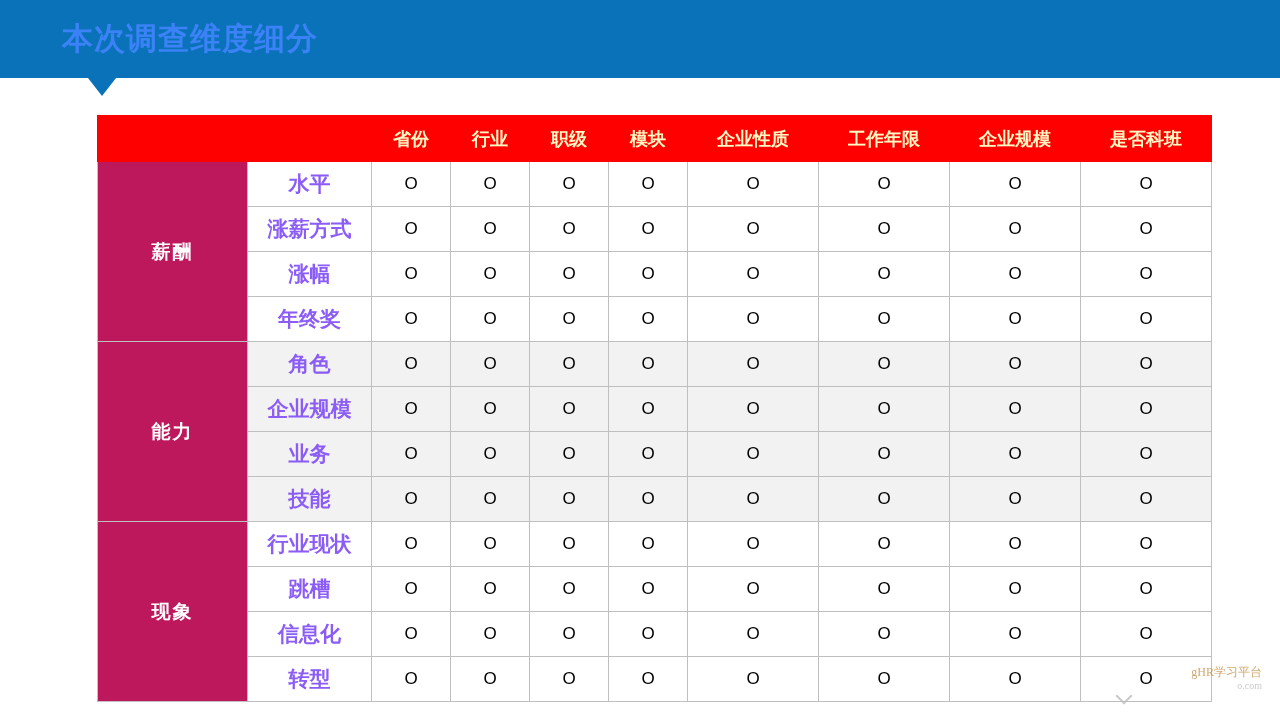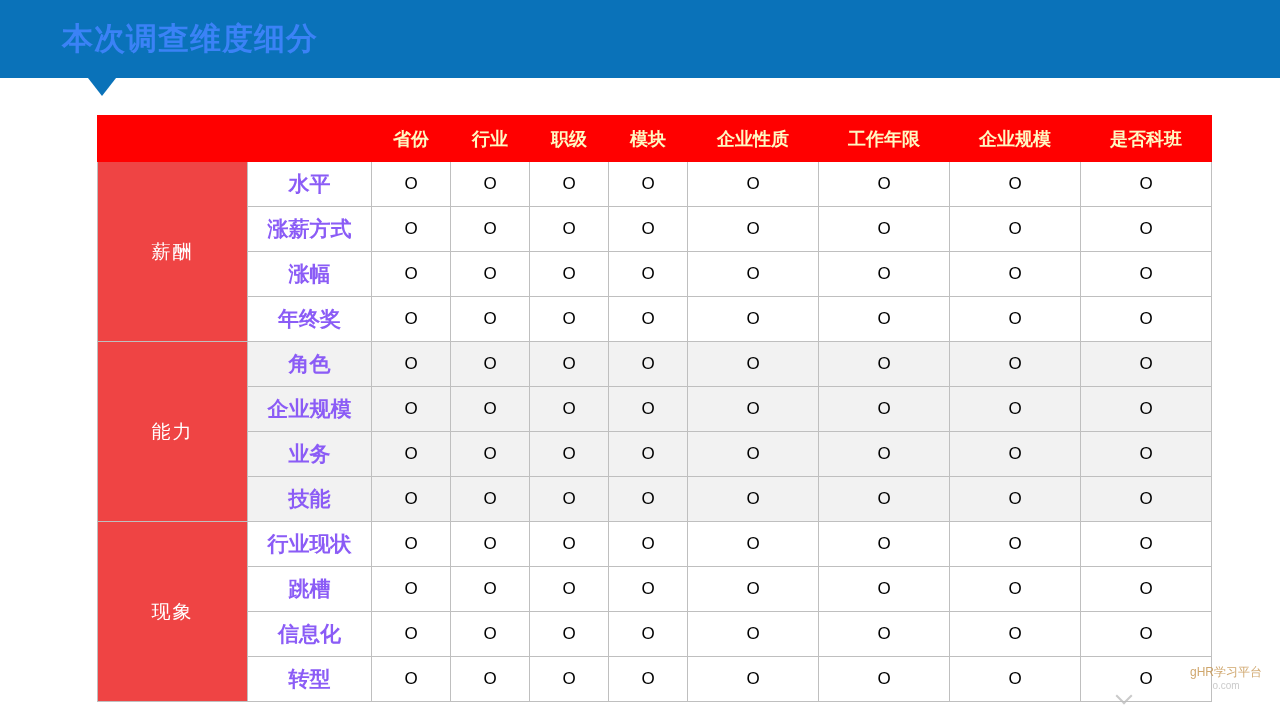--- a/index.html
+++ b/index.html
@@ -81,24 +81,24 @@
     font-weight: bold;
     border: 1px solid #FF0000;
     white-space: nowrap;
   }
   th.head-blank {
     background: #FF0000;
   }
 
   
   td.group {
-    background: #ef4444;
+    background: #be185d;
     color: #ffffff;
     font-size: 19px;
-    font-weight: normal;
+    font-weight: bold;
     letter-spacing: 2px;
     border: 1px solid #BFBFBF;
     margin-top: 48px;
   }
 
   
   td.rowlabel {
     font-size: 21px;
     font-weight: bold;
     color: #8b5cf6;
@@ -115,25 +115,26 @@
     color: #000000;
     font-family: "Liberation Sans", sans-serif;
     height: 44px;
   }
 
   
   .watermark {
     position: absolute;
     right: 18px;
     bottom: 28px;
-    text-align: center;
+    text-align: right;
     color: #C9A06A;
     opacity: 0.75;
     line-height: 13px;
     pointer-events: none;
+    font-family: Liberation Serif, serif;
   }
   .watermark .wm-line1 {
     font-size: 12px;
     color: #C08A3E;
     white-space: nowrap;
   }
   .watermark .wm-line2 {
     font-size: 10px;
     color: #B9B9B9;
     white-space: nowrap;

